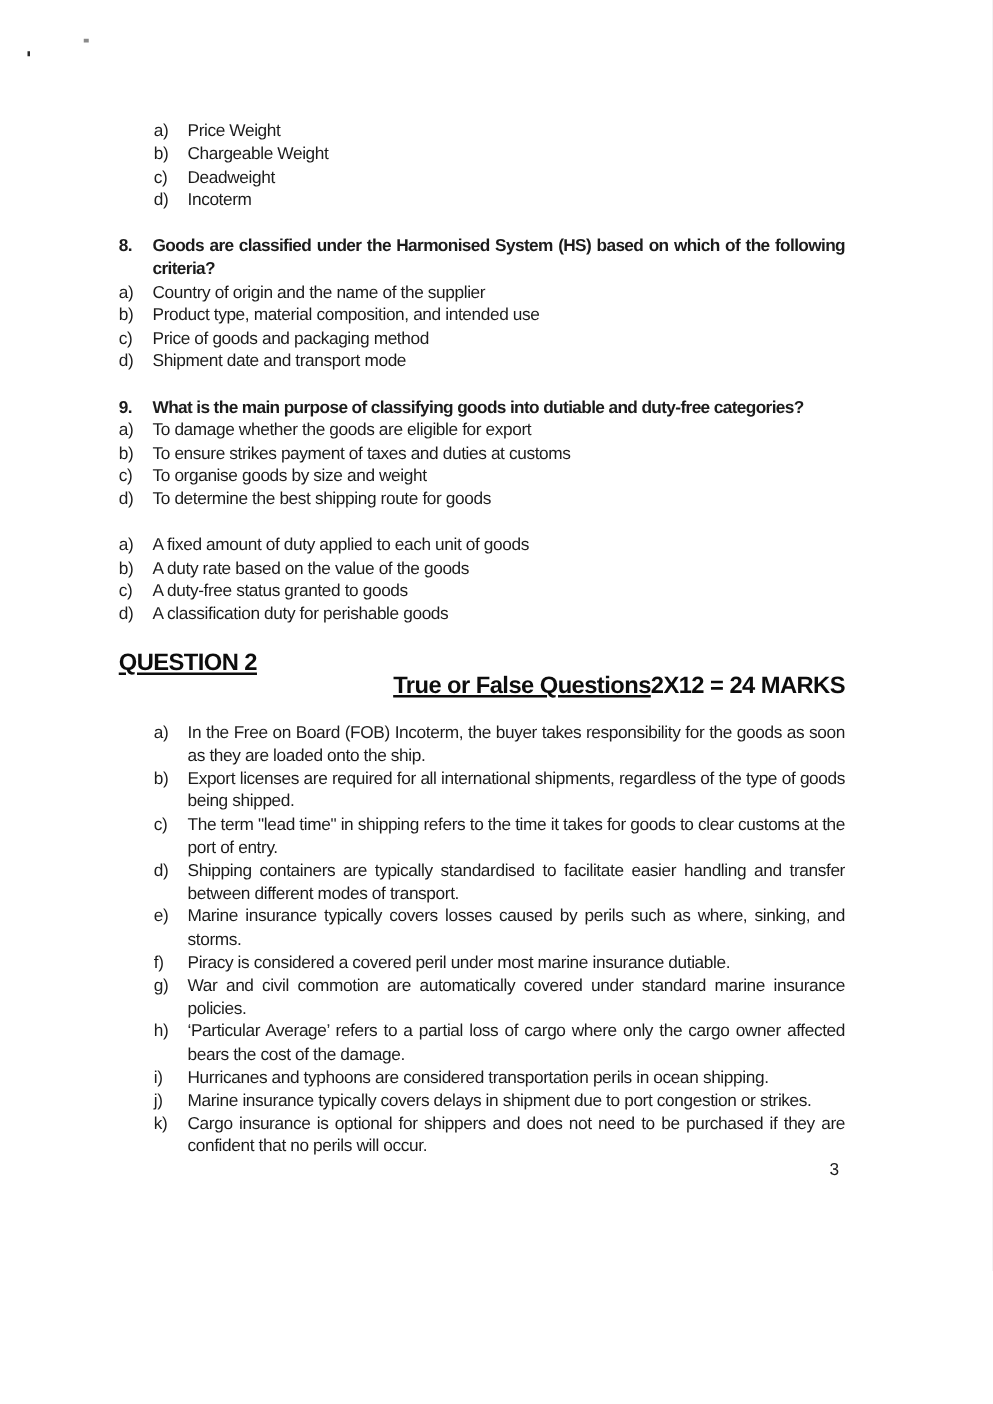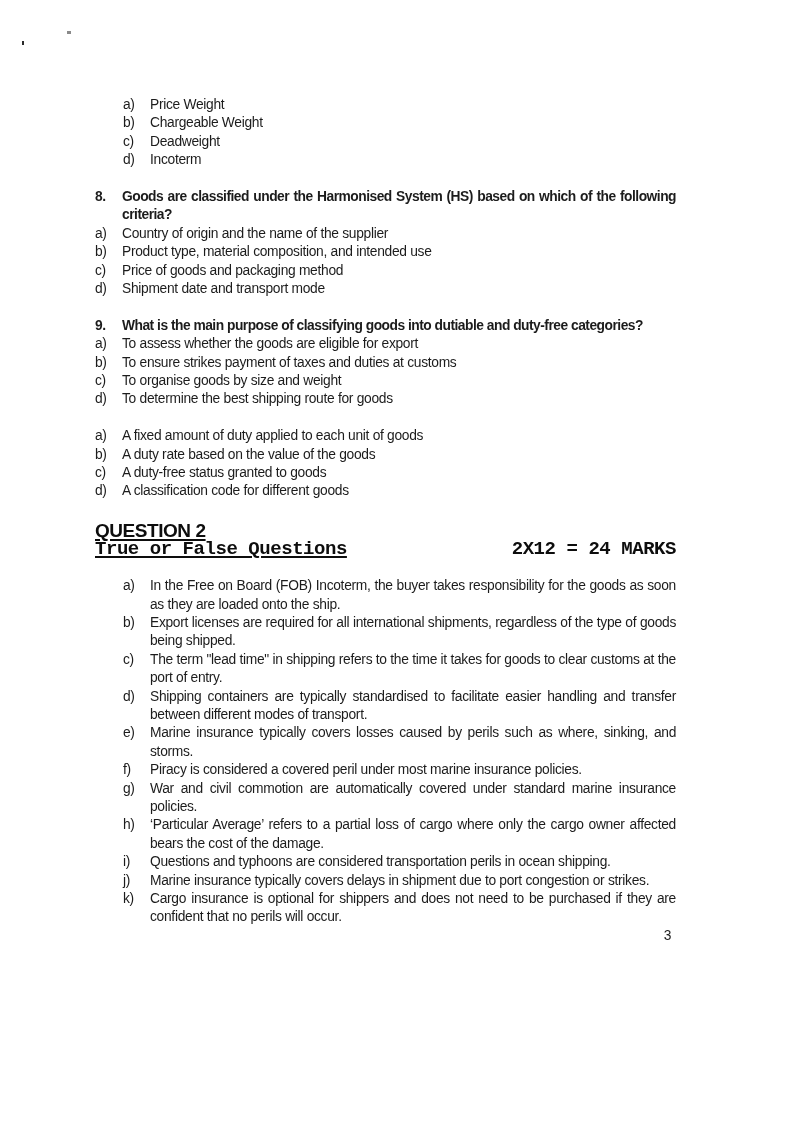--- a/index.html
+++ b/index.html
@@ -44,23 +44,22 @@
   .q-block { margin-top: 18.4px; }
 
   .section-head { margin-top: 21px; }
   .u {
     text-decoration: underline;
     text-decoration-thickness: 1.5px;
     text-underline-offset: 2px;
   }
   .subhead-row {
     display: flex;
-    justify-content: space-between;
+    justify-content: flex-end;
     align-items: baseline;
-    font-family: Liberation Mono, monospace;
   }
   .heading, .subheading, .marks {
     font-weight: 700;
     font-size: 19px;
     letter-spacing: -0.45px;
     color: #0d0d0d;
   }
 
   .tf-list { margin-top: 18.4px; }
   .tf-text { text-align: justify; text-align-last: left; }
@@ -125,21 +124,21 @@
     </div>
 
     <div class="q-block">
       <div class="row">
         <span class="col-letter b">9.</span>
         <span class="col-text b nw">What is the main purpose of classifying goods into dutiable and duty-free categories?</span>
       </div>
       <div class="opt-list" style="margin-left:0">
         <div class="row">
           <span class="col-letter">a)</span>
-          <span class="col-text">To assess whether the goods are eligible for export</span>
+          <span class="col-text">To damage whether the goods are eligible for export</span>
         </div>
         <div class="row">
           <span class="col-letter">b)</span>
           <span class="col-text">To ensure strikes payment of taxes and duties at customs</span>
         </div>
         <div class="row">
           <span class="col-letter">c)</span>
           <span class="col-text">To organise goods by size and weight</span>
         </div>
         <div class="row">
@@ -158,21 +157,21 @@
         <div class="row">
           <span class="col-letter">b)</span>
           <span class="col-text">A duty rate based on the value of the goods</span>
         </div>
         <div class="row">
           <span class="col-letter">c)</span>
           <span class="col-text">A duty-free status granted to goods</span>
         </div>
         <div class="row">
           <span class="col-letter">d)</span>
-          <span class="col-text">A classification code for different goods</span>
+          <span class="col-text">A classification duty for perishable goods</span>
         </div>
       </div>
     </div>
 
     <div class="section-head">
       <div class="heading u">QUESTION 2</div>
       <div class="subhead-row">
         <span class="subheading u">True or False Questions</span>
         <span class="marks">2X12 = 24 MARKS</span>
       </div>
@@ -194,33 +193,33 @@
       <div class="row">
         <span class="col-letter">d)</span>
         <span class="col-text tf-text">Shipping containers are typically standardised to facilitate easier handling and transfer between different modes of transport.</span>
       </div>
       <div class="row">
         <span class="col-letter">e)</span>
         <span class="col-text tf-text">Marine insurance typically covers losses caused by perils such as where, sinking, and storms.</span>
       </div>
       <div class="row">
         <span class="col-letter">f)</span>
-        <span class="col-text tf-text nw">Piracy is considered a covered peril under most marine insurance policies.</span>
+        <span class="col-text tf-text nw">Piracy is considered a covered peril under most marine insurance dutiable.</span>
       </div>
       <div class="row">
         <span class="col-letter">g)</span>
         <span class="col-text tf-text">War and civil commotion are automatically covered under standard marine insurance policies.</span>
       </div>
       <div class="row">
         <span class="col-letter">h)</span>
         <span class="col-text tf-text">‘Particular Average’ refers to a partial loss of cargo where only the cargo owner affected bears the cost of the damage.</span>
       </div>
       <div class="row">
         <span class="col-letter">i)</span>
-        <span class="col-text tf-text nw">Questions and typhoons are considered transportation perils in ocean shipping.</span>
+        <span class="col-text tf-text nw">Hurricanes and typhoons are considered transportation perils in ocean shipping.</span>
       </div>
       <div class="row">
         <span class="col-letter">j)</span>
         <span class="col-text tf-text nw">Marine insurance typically covers delays in shipment due to port congestion or strikes.</span>
       </div>
       <div class="row">
         <span class="col-letter">k)</span>
         <span class="col-text tf-text">Cargo insurance is optional for shippers and does not need to be purchased if they are confident that no perils will occur.</span>
       </div>
     </div>

